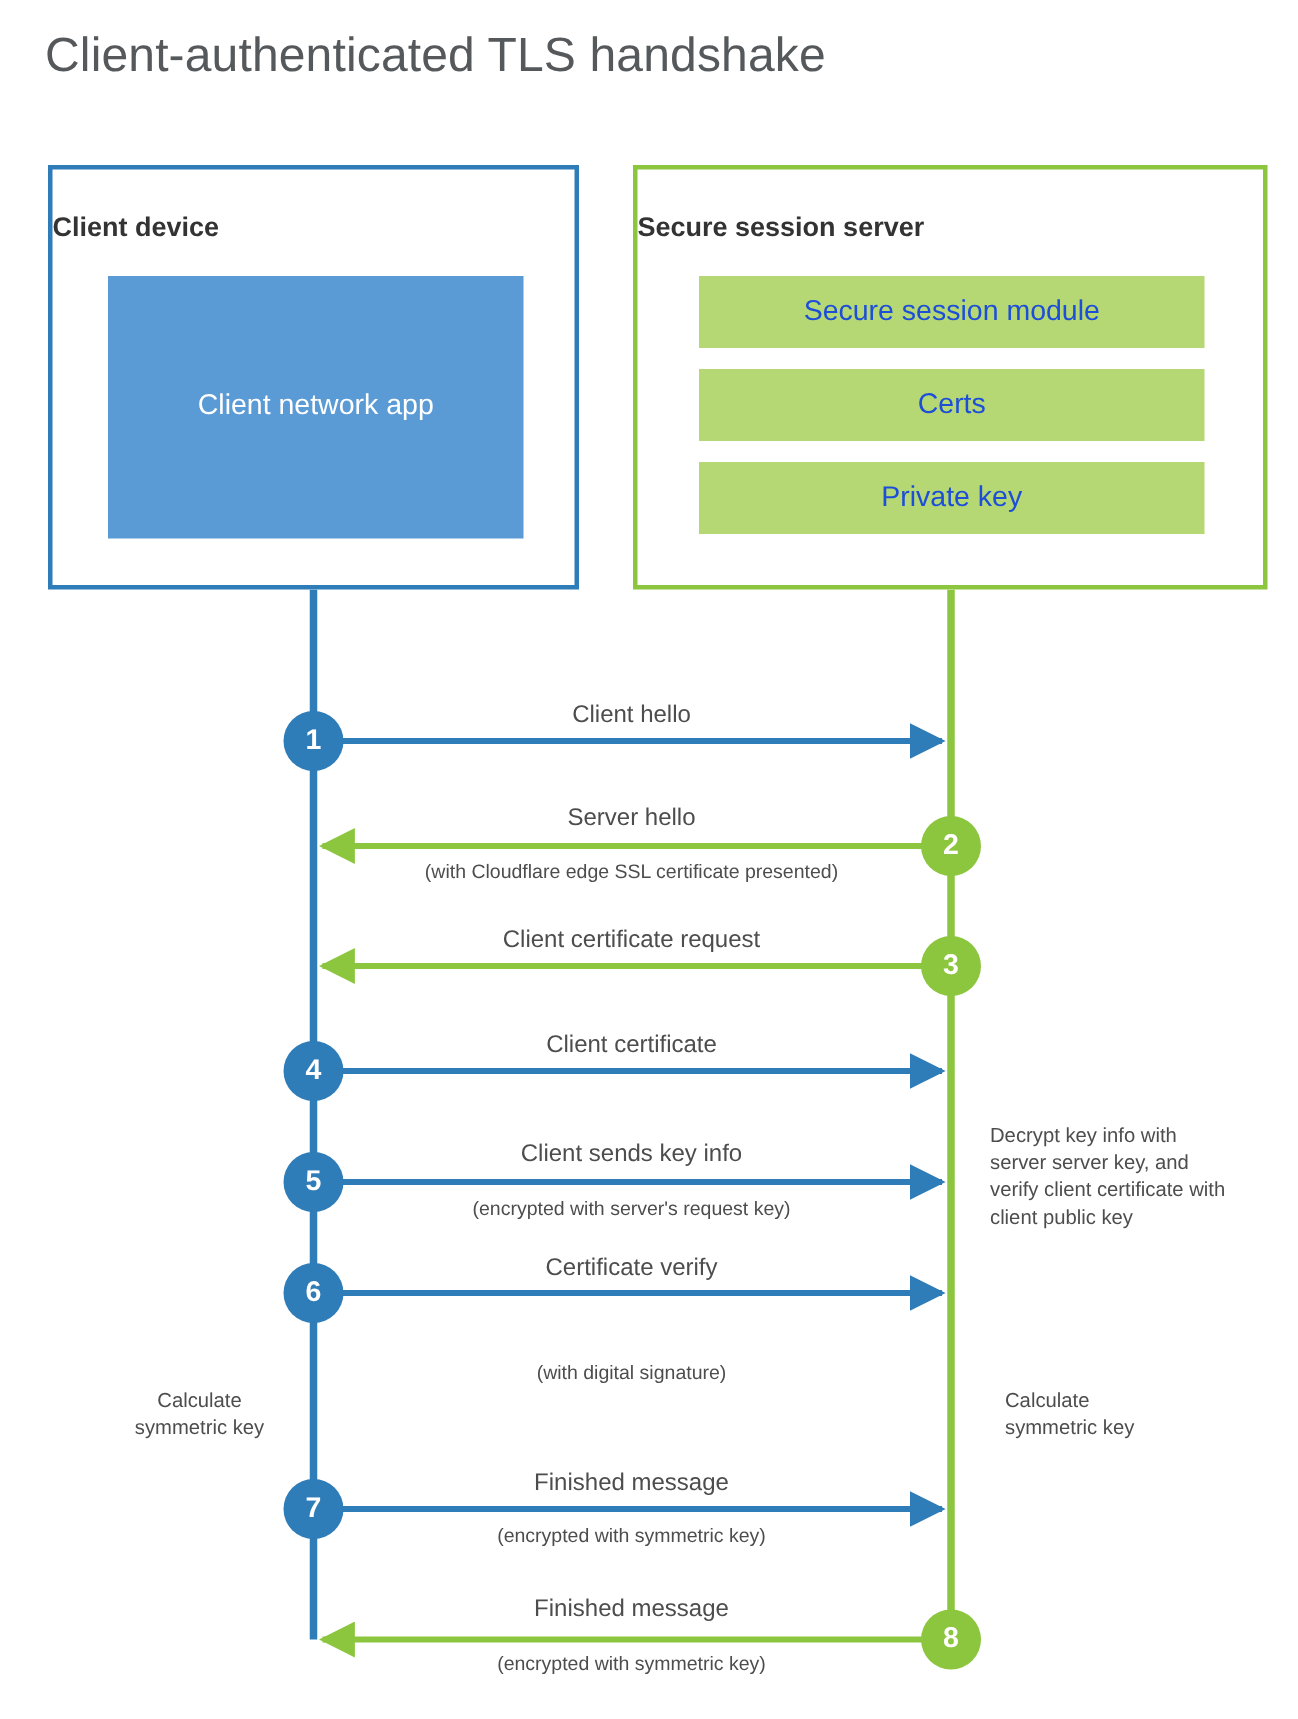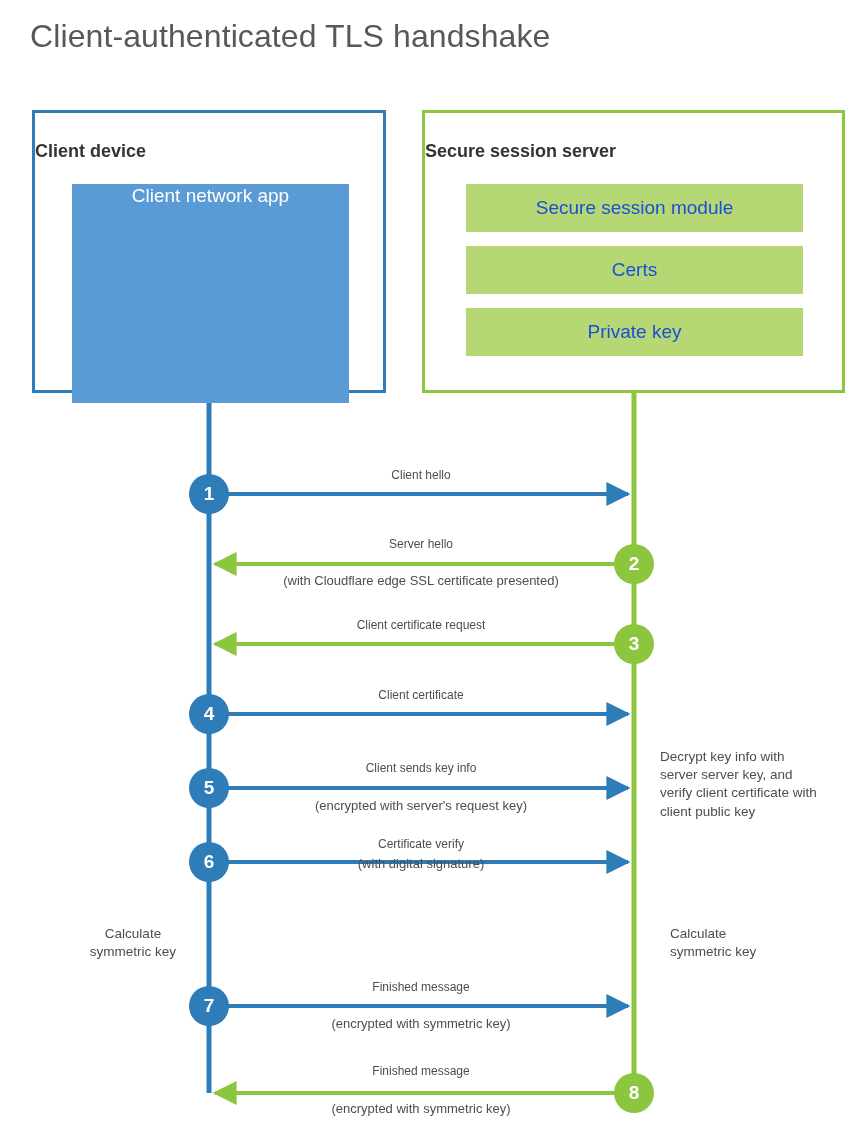--- a/index.html
+++ b/index.html
@@ -66,24 +66,24 @@
     font-size: 18px;
     font-weight: bold;
     color: #333333;
   }
 
   #client-app-tile {
     position: absolute;
     left: 37px;
     top: 71px;
     width: 277px;
-    height: 219px;
+    height: 175px;
     background: #5b9bd5;
     display: flex;
-    align-items: flex-start;
+    align-items: center;
     justify-content: center;
   }
   #client-app-tile .tile-label {
     color: #ffffff;
     font-size: 19px;
     line-height: 1.3;
     text-align: center;
     font-weight: 400;
   }
 
@@ -123,21 +123,21 @@
   .step-circle.server-side { background: #8cc63f; }
 
   
   .msg-label {
     position: absolute;
     text-align: center;
     white-space: nowrap;
     transform: translateX(-50%);
   }
   .msg-primary {
-    font-size: 12px;
+    font-size: 16px;
     color: #4d4d4d;
   }
   .msg-secondary {
     font-size: 13px;
     color: #4d4d4d;
   }
 
   
   .side-note {
     position: absolute;
@@ -235,21 +235,21 @@
 <div class="msg-label msg-secondary" style="left:421px; top:573px;">(with Cloudflare edge SSL certificate presented)</div>
 
 <div class="msg-label msg-primary" style="left:421px; top:618px;">Client certificate request</div>
 
 <div class="msg-label msg-primary" style="left:421px; top:688px;">Client certificate</div>
 
 <div class="msg-label msg-primary" style="left:421px; top:761px;">Client sends key info</div>
 <div class="msg-label msg-secondary" style="left:421px; top:798px;">(encrypted with server's request key)</div>
 
 <div class="msg-label msg-primary" style="left:421px; top:837px;">Certificate verify</div>
-<div class="msg-label msg-secondary" style="left:421px; top:856px;">(with digital signature)</div>
+<div class="msg-label msg-secondary" style="left:421px; top:907px;">(with digital signature)</div>
 
 <div class="msg-label msg-primary" style="left:421px; top:980px;">Finished message</div>
 <div class="msg-label msg-secondary" style="left:421px; top:1016px;">(encrypted with symmetric key)</div>
 
 <div class="msg-label msg-primary" style="left:421px; top:1064px;">Finished message</div>
 <div class="msg-label msg-secondary" style="left:421px; top:1101px;">(encrypted with symmetric key)</div>
 
 <div class="side-note" id="note-server-decrypt">Decrypt key info with server server key, and verify client certificate with client public key</div>
 <div class="side-note" id="note-client-calc">Calculate symmetric key</div>
 <div class="side-note" id="note-server-calc">Calculate symmetric key</div>

